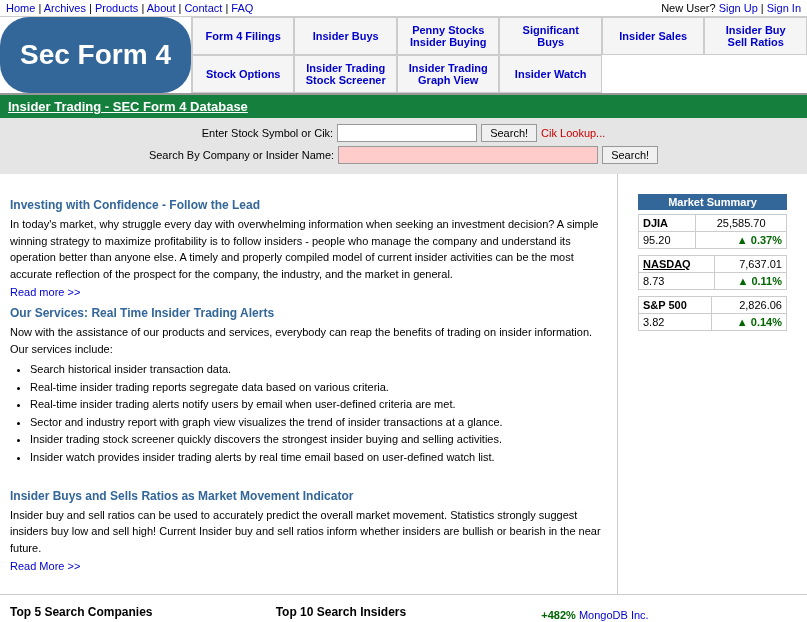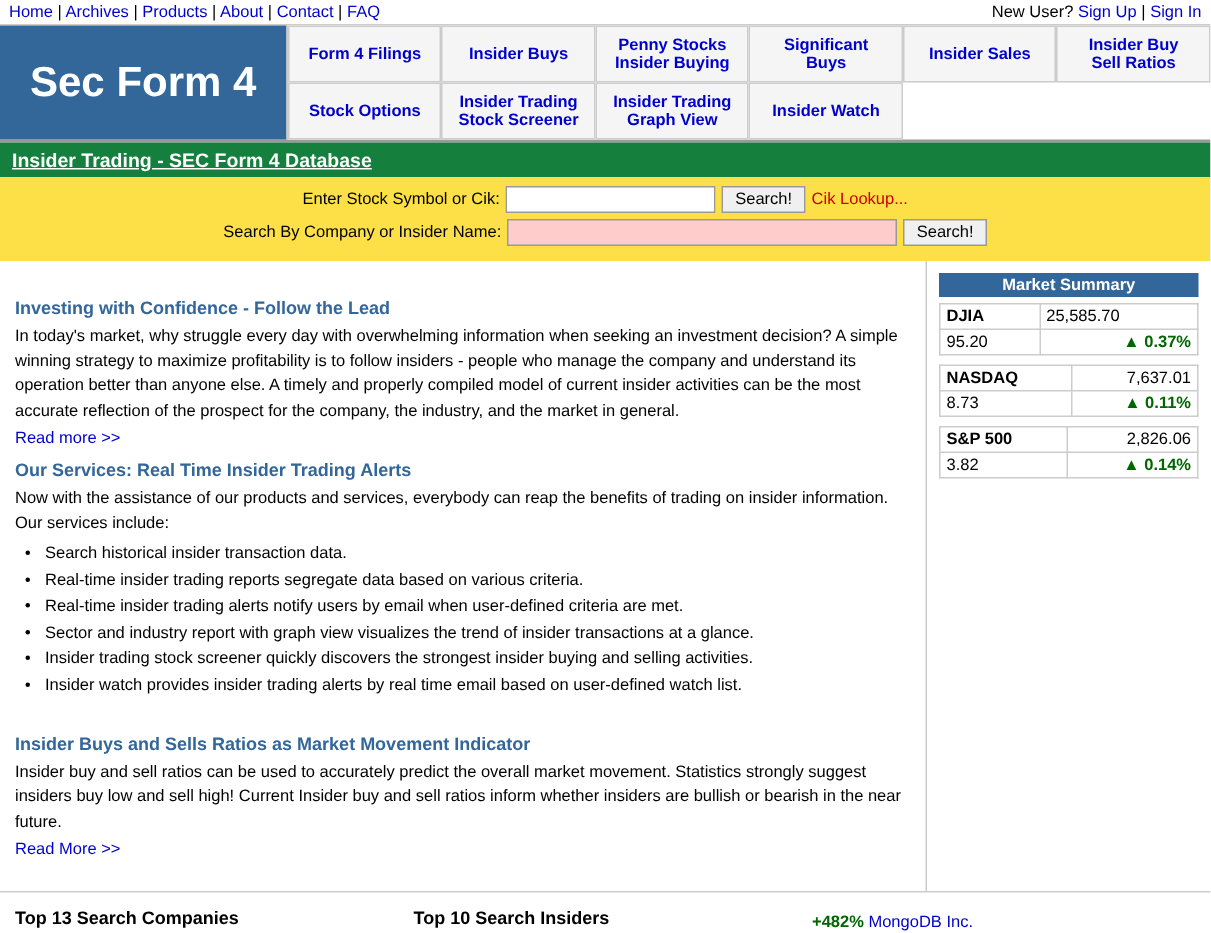--- a/index.html
+++ b/index.html
@@ -6,42 +6,42 @@
     body { font-family: Arial, Helvetica, sans-serif; font-size: 12px; background: #fff; color: #000; }
 
     
     #top-bar { background: #fff; border-bottom: 1px solid #ccc; padding: 2px 6px; display: flex; justify-content: space-between; align-items: center; font-size: 11px; }
     #top-bar a { color: #00c; text-decoration: none; }
     .top-bar-links a { color: #00c; }
     .top-bar-links span { color: #000; }
 
     
     #header { display: flex; align-items: stretch; border-bottom: 2px solid #999; }
-    #logo { background: #336699; color: #fff; font-size: 28px; font-weight: bold; padding: 10px 20px; min-width: 170px; display: flex; align-items: center; justify-content: center; text-align: center; line-height: 1.1; }
+    #logo { background: #336699; color: #fff; font-size: 28px; font-weight: bold; padding: 10px 20px; min-width: 170px; display: flex; align-items: center; justify-content: center; text-align: center; line-height: 1.1; border-radius: 29px; }
     #nav-grid { flex: 1; display: grid; grid-template-columns: 1fr 1fr 1fr 1fr 1fr 1fr; grid-template-rows: auto auto; border-left: 1px solid #ccc; }
     .nav-cell { border: 1px solid #ccc; padding: 6px 10px; text-align: center; display: flex; align-items: center; justify-content: center; cursor: pointer; background: #f5f5f5; }
     .nav-cell a { color: #00c; text-decoration: none; font-size: 11px; font-weight: bold; }
 
     
     #page-title-bar { background: #15803d; color: #fff; padding: 4px 8px; font-weight: bold; font-size: 13px; }
     #page-title-bar a { color: #fff; text-decoration: underline; }
 
     
-    #search-area { background: #fde047; padding: 6px 10px; }
+    #search-area { background: #e5e5e5; padding: 6px 10px; }
     .search-row { display: flex; align-items: center; justify-content: center; margin-bottom: 4px; gap: 4px; }
     .search-row label { font-size: 11px; }
     .search-row input[type=text] { border: 1px solid #999; padding: 2px 4px; font-size: 11px; }
     .search-btn { background: #f0f0f0; border: 1px solid #999; padding: 2px 8px; font-size: 11px; cursor: pointer; }
     .cik-link { color: #cc0000; font-size: 11px; text-decoration: none; }
     .search-row2 input[type=text] { background: #ffcccc; width: 260px; }
 
     
     #main { display: flex; gap: 0; }
     #content-left { flex: 1; padding: 16px 10px; }
-    #market-summary { width: 190px; padding: 8px; border-left: 1px solid #ccc; }
+    #market-summary { width: 190px; padding: 20px; border-left: 1px solid #ccc; }
 
     
     .market-title { background: #336699; color: #fff; text-align: center; font-size: 11px; font-weight: bold; padding: 2px 4px; margin-bottom: 4px; }
 
     
     .section-heading { color: #336699; font-weight: bold; font-size: 12px; margin: 8px 0 4px 0; }
     .body-text { font-size: 11px; line-height: 1.5; margin-bottom: 4px; }
     .read-more { color: #00c; font-size: 11px; text-decoration: none; display: block; margin-bottom: 6px; }
     .bullet-list { margin-left: 20px; font-size: 11px; line-height: 1.6; }
 
@@ -161,35 +161,35 @@
 
   </div>
 
   <div id="market-summary">
     <div class="market-title">Market Summary</div>
 
     <table style="width:100%;border-collapse:collapse;font-size:11px;">
       <tbody>
           <tr>
         <td style="font-weight:bold;border:1px solid #ccc;padding:2px 4px;">DJIA</td>
-        <td colspan="2" style="text-align:left;border:1px solid #ccc;padding:2px 4px;">25,585.70</td>
+        <td colspan="2" style="text-align:center;border:1px solid #ccc;padding:2px 4px;">25,585.70</td>
       </tr>
       <tr>
         <td style="border:1px solid #ccc;padding:2px 4px;">95.20</td>
         <td colspan="2" style="text-align:right;color:#006600;font-weight:bold;border:1px solid #ccc;padding:2px 4px;">▲ 0.37%</td>
       </tr>
     </tbody>
       </table>
 
     <div style="height:6px;"></div>
 
     <table style="width:100%;border-collapse:collapse;font-size:11px;">
       <tbody>
           <tr>
-        <td style="font-weight:bold;border:1px solid #ccc;padding:2px 4px;">NASDAQ</td>
+        <td style="font-weight:bold;border:1px solid #ccc;padding:2px 4px;text-decoration:underline;">NASDAQ</td>
         <td colspan="2" style="text-align:right;border:1px solid #ccc;padding:2px 4px;">7,637.01</td>
       </tr>
       <tr>
         <td style="border:1px solid #ccc;padding:2px 4px;">8.73</td>
         <td colspan="2" style="text-align:right;color:#006600;font-weight:bold;border:1px solid #ccc;padding:2px 4px;">▲ 0.11%</td>
       </tr>
     </tbody>
       </table>
 
     <div style="height:6px;"></div>
@@ -205,21 +205,21 @@
         <td colspan="2" style="text-align:right;color:#006600;font-weight:bold;border:1px solid #ccc;padding:2px 4px;">▲ 0.14%</td>
       </tr>
     </tbody>
       </table>
   </div>
 </div>
 
 <div id="bottom-section">
 
   <div class="bottom-col">
-    <h3>Top 13 Search Companies</h3>
+    <h3>Top 5 Search Companies</h3>
     <ol>
       <li><a>APPLE INC</a></li>
       <li><a>Facebook Inc</a></li>
 
     </ol>
   </div>
 
   <div class="bottom-col">
     <h3>Top 10 Search Insiders</h3>
     <ol>

